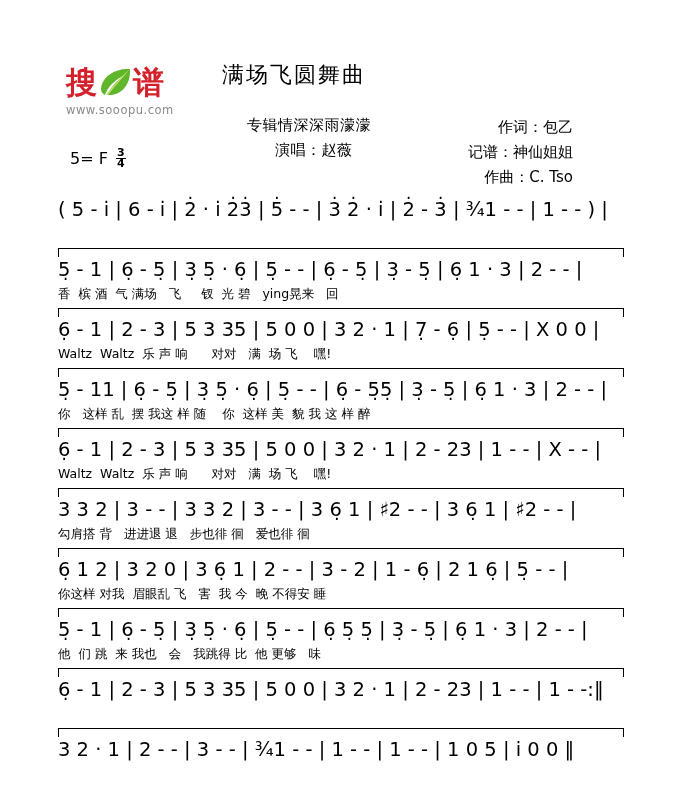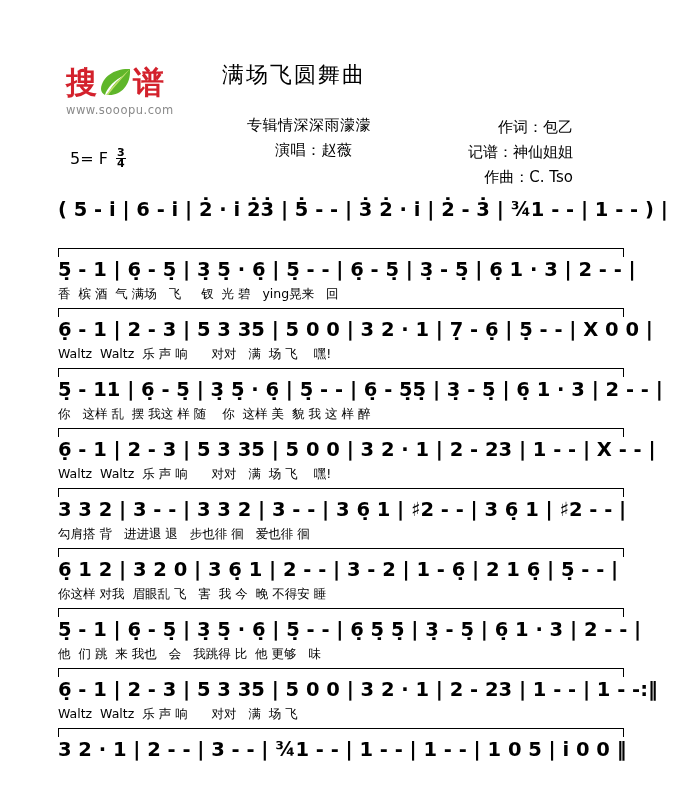--- a/index.html
+++ b/index.html
@@ -65,21 +65,21 @@
     position:absolute;left:58px;right:55px;top:2px;height:9px;
     border-top:1.6px solid #000;
     border-left:1.6px solid #000;
     border-right:1.6px solid #000;
     box-sizing:border-box;
   }
 
   .notes{
     position:absolute;left:58px;top:12px;
     font-family:"DejaVu Sans",sans-serif;
-    font-size:19.5px;font-weight:bold;
+    font-size:19.5px;font-weight:normal;
     white-space:pre;
     letter-spacing:0px;
   }
   .lyrics{
     position:absolute;left:58px;top:40px;
     font-family:"DejaVu Sans",sans-serif;
     font-size:12.5px;white-space:pre;letter-spacing:0px;
   }
 </style>
 </head>
@@ -155,19 +155,18 @@
       <div class="lyrics">你这样 对我  眉眼乱 飞   害  我 今  晚 不得安 睡</div>
     </div>
     <div class="row">
       <div class="bracket"></div>
       <div class="notes">5̣ - 1 | 6̣ - 5̣ | 3̣ 5̣ · 6̣ | 5̣ - - | 6̣ 5̣ 5̣ | 3̣ - 5̣ | 6̣ 1 · 3 | 2 - - |</div>
       <div class="lyrics">他  们 跳  来 我也   会   我跳得 比  他 更够   味</div>
     </div>
     <div class="row">
       <div class="bracket"></div>
       <div class="notes">6̣ - 1 | 2 - 3 | 5 3 35 | 5 0 0 | 3 2 · 1 | 2 - 23 | 1 - - | 1 - -:‖</div>
-      <div class="lyrics">Waltz  Waltz  乐 声 响      对对   满  场 飞</div>
     </div>
     <div class="row">
       <div class="bracket"></div>
       <div class="notes">3 2 · 1 | 2 - - | 3 - - | ¾1 - - | 1 - - | 1 - - | 1 0 5 | i 0 0 ‖</div>
     </div>
   </div>
 
 </body></html>

